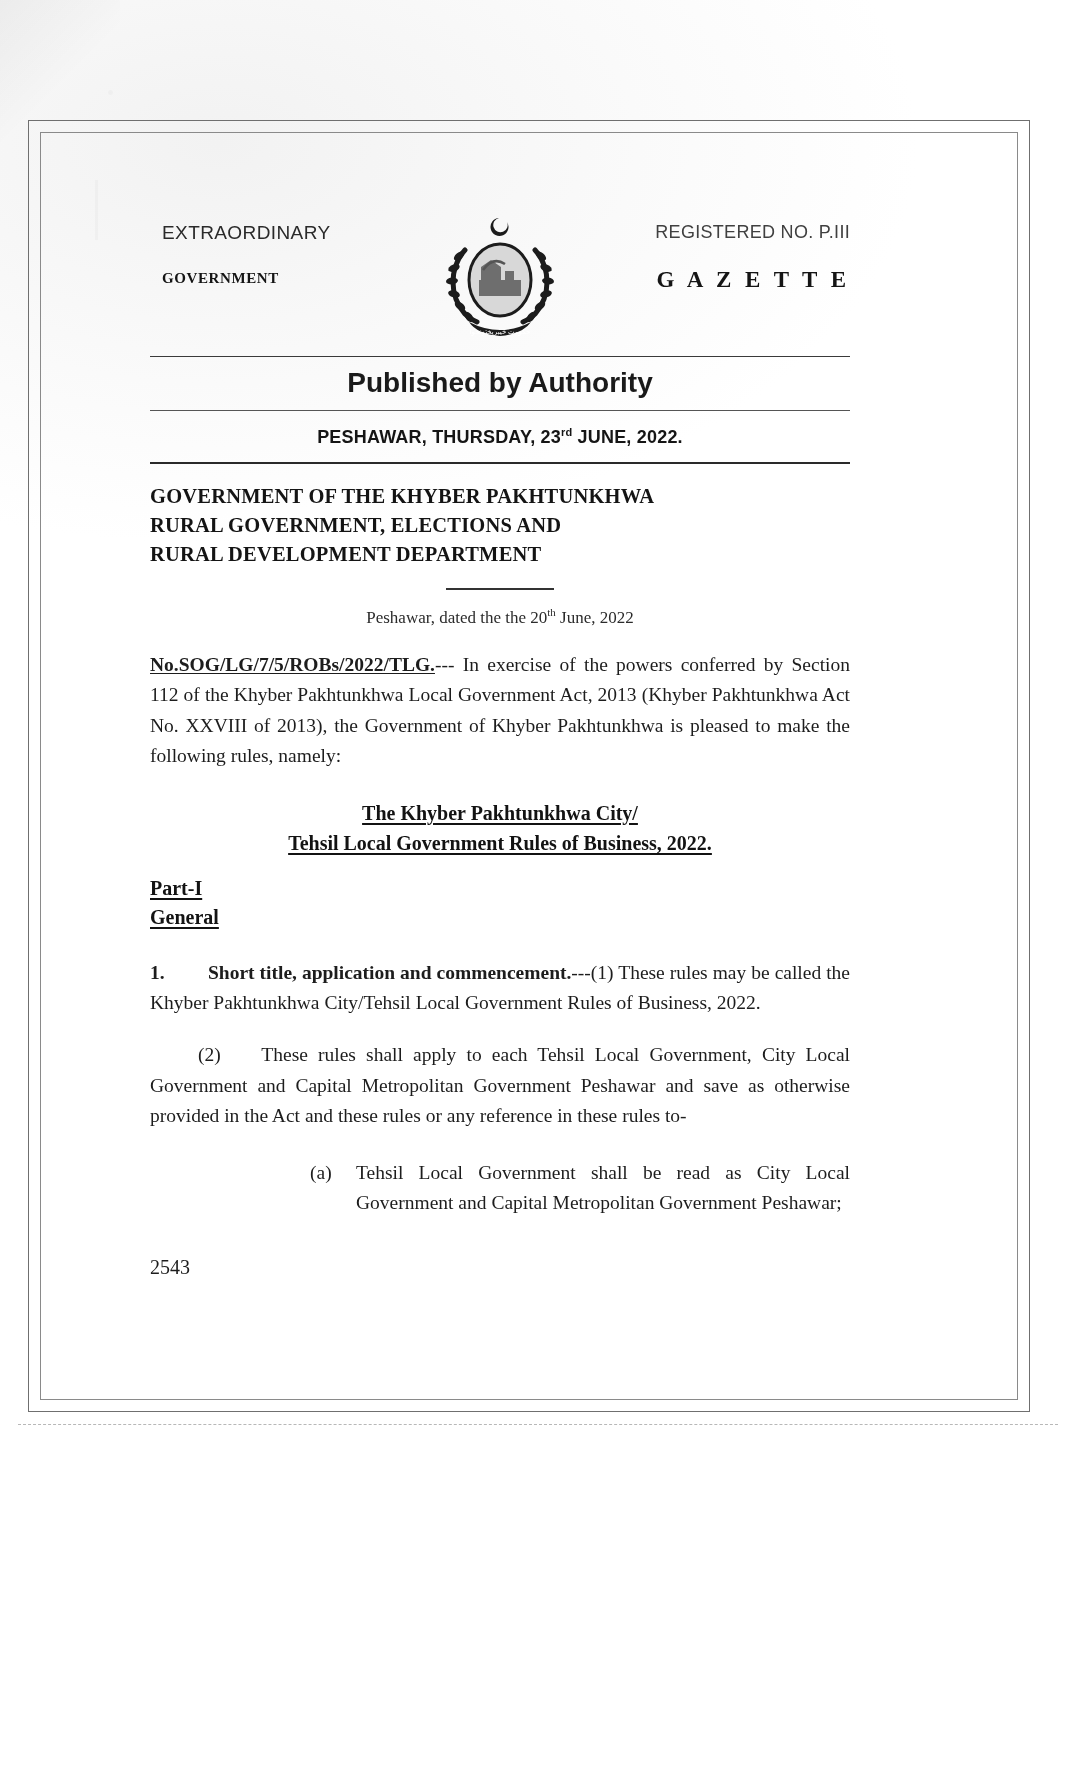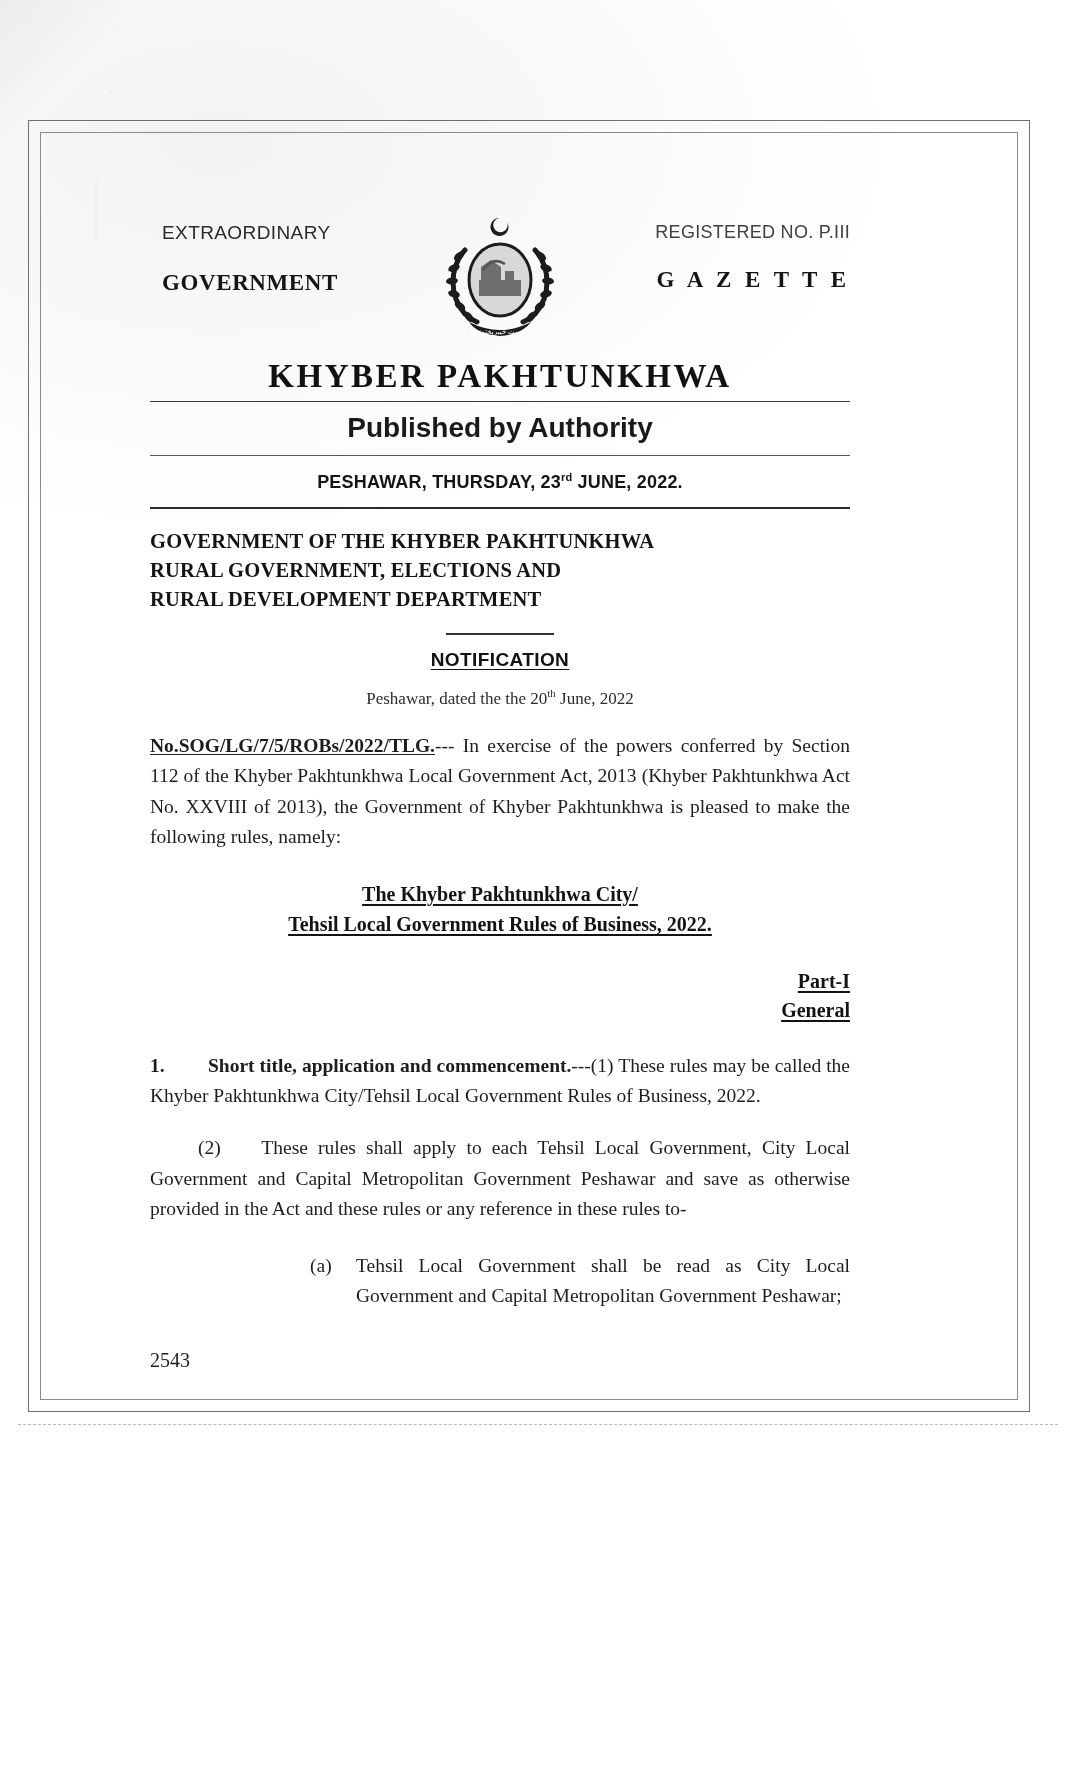--- a/index.html
+++ b/index.html
@@ -88,21 +88,21 @@
   }
   .extraordinary {
     font-family: "Liberation Sans", sans-serif;
     font-size: 19px;
     letter-spacing: 0.4px;
     color: #2a2a2a;
   }
   .govt-word {
     font-family: "Liberation Serif", serif;
     font-weight: bold;
-    font-size: 23px;
+    font-size: 15px;
     letter-spacing: 0.6px;
     margin-top: 26px;
     color: #151515;
   }
   .reg-no {
     font-family: "Liberation Sans", sans-serif;
     font-size: 18px;
     letter-spacing: 0.3px;
     color: #404040;
   }
@@ -216,24 +216,24 @@
     font-weight: bold;
     font-size: 20px;
     line-height: 1.5;
     margin-top: 26px;
     text-decoration: underline;
     text-underline-offset: 3px;
     color: #131313;
   }
 
   .part-head {
-    text-align: right;
+    text-align: left;
     font-weight: bold;
     font-size: 20px;
-    margin-top: 28px;
+    margin-top: 16px;
     line-height: 1.45;
     color: #131313;
   }
   .part-head span {
     text-decoration: underline;
     text-underline-offset: 3px;
   }
 
   .clause {
     margin-top: 26px;
@@ -334,37 +334,35 @@
         <text x="65" y="124" font-size="7" fill="#ffffff" text-anchor="middle" font-family="'Liberation Serif', serif">حکومت خیبرپختونخوا</text>
       </svg>
     </div>
 
     <div class="right-col">
       <div class="reg-no">REGISTERED NO. P.III</div>
       <div class="gazette-word">G A Z E T T E</div>
     </div>
   </div>
 
-  <div class="title-main">KHYBER PAKHTUNKHWA</div>
   <div class="rule"></div>
   <div class="published-by">Published by Authority</div>
   <div class="rule thin"></div>
 
   <div class="dateline"><span>PESHAWAR, THURSDAY, 23</span><sup>rd</sup><span> JUNE, 2022.</span></div>
   <div class="rule thick"></div>
 
   <div class="dept-block">
     <div>GOVERNMENT OF THE KHYBER PAKHTUNKHWA</div>
     <div>RURAL GOVERNMENT, ELECTIONS AND</div>
     <div>RURAL DEVELOPMENT DEPARTMENT</div>
   </div>
 
   <div class="short-rule"></div>
 
-  <div class="notification">NOTIFICATION</div>
 
   <div class="place-date"><span>Peshawar, dated the the 20</span><sup>th</sup><span> June, 2022</span></div>
 
   <div class="para para-body"><span class="notif-no">No.SOG/LG/7/5/ROBs/2022/TLG.</span><span>--- In exercise of the powers conferred by Section 112 of the Khyber Pakhtunkhwa Local Government Act, 2013 (Khyber Pakhtunkhwa Act No. XXVIII of 2013), the Government of Khyber Pakhtunkhwa is pleased to make the following rules, namely:</span></div>
 
   <div class="rules-title">
     <div>The Khyber Pakhtunkhwa City/</div>
     <div>Tehsil Local Government Rules of Business, 2022.</div>
   </div>
 

